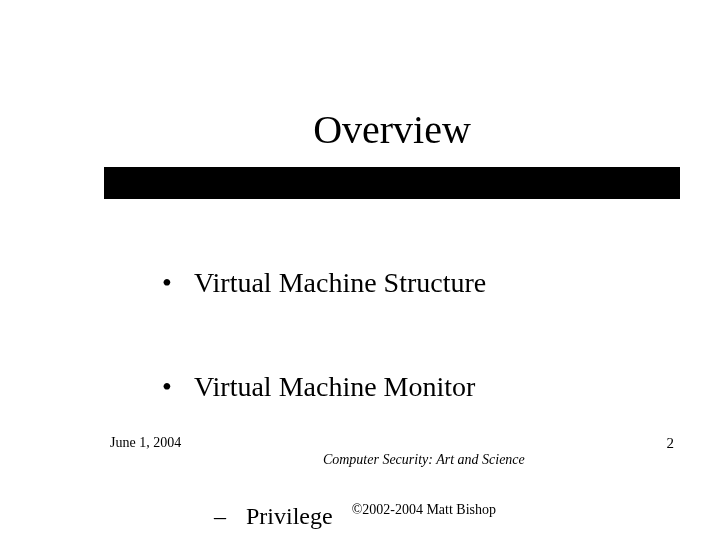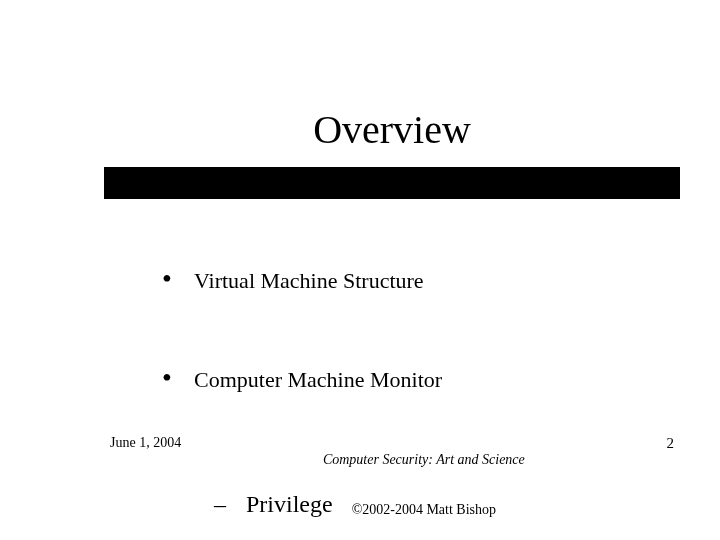--- a/index.html
+++ b/index.html
@@ -3,21 +3,21 @@
   <meta charset="utf-8">
   <style>
     * { margin: 0; padding: 16px; box-sizing: border-box; }
     html, body { width: 720px; height: 540px; background: #fff; font-family: "Times New Roman", Times, serif; color: #000; }
     .slide { position: relative; width: 720px; height: 540px; }
     .title { text-align: center; font-size: 40px; font-weight: 400; padding-top: 58px; padding-bottom: 14px; }
     .rule { height: 3px; background: #000; margin: 0 56px 18px 56px; }
     .content { margin-left: 66px; margin-right: 66px; }
     .bullet-row { display: flex; align-items: baseline; margin-bottom: 4px; }
     .bullet-row .dot { width: 24px; font-size: 28px; line-height: 1; }
-    .bullet-row .txt { font-size: 22px; line-height: 1.3; font-family: Liberation Serif, serif; }
+    .bullet-row .txt { font-size: 28px; line-height: 1.3; font-family: Liberation Serif, serif; }
     .sub-list { margin-top: 14px; margin-left: 36px; }
     .sub-row { display: flex; align-items: baseline; margin-bottom: 4px; }
     .sub-row .dash { width: 22px; font-size: 24px; }
     .sub-row .txt { font-size: 24px; line-height: 1.35; }
     .footer { position: absolute; left: 0; right: 0; bottom: 22px; display: flex; justify-content: space-between; align-items: flex-start; padding: 0 62px; }
     .footer .date { font-size: 14px; }
     .footer .center-block { text-align: center; font-size: 14px; line-height: 1.25; flex: 1; }
     .footer .center-block .book { font-style: italic; }
     .footer .pg { font-size: 15px; }
   </style>
@@ -31,21 +31,21 @@
 
   <div class="content">
 
     <div class="bullet-row">
       <div class="dot">•</div>
       <div class="txt">Virtual Machine Structure</div>
     </div>
 
     <div class="bullet-row">
       <div class="dot">•</div>
-      <div class="txt">Computer Machine Monitor</div>
+      <div class="txt">Virtual Machine Monitor</div>
     </div>
 
     <div class="sub-list">
 
       <div class="sub-row">
         <div class="dash">–</div>
         <div class="txt">Privilege</div>
       </div>
 
       <div class="sub-row">

